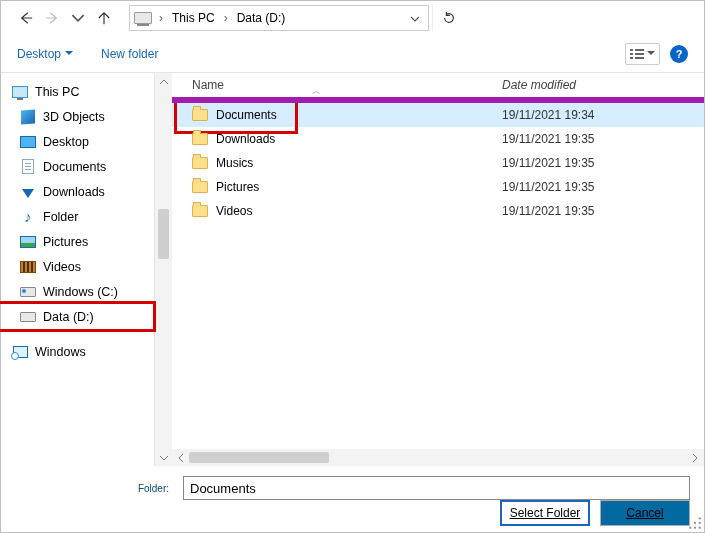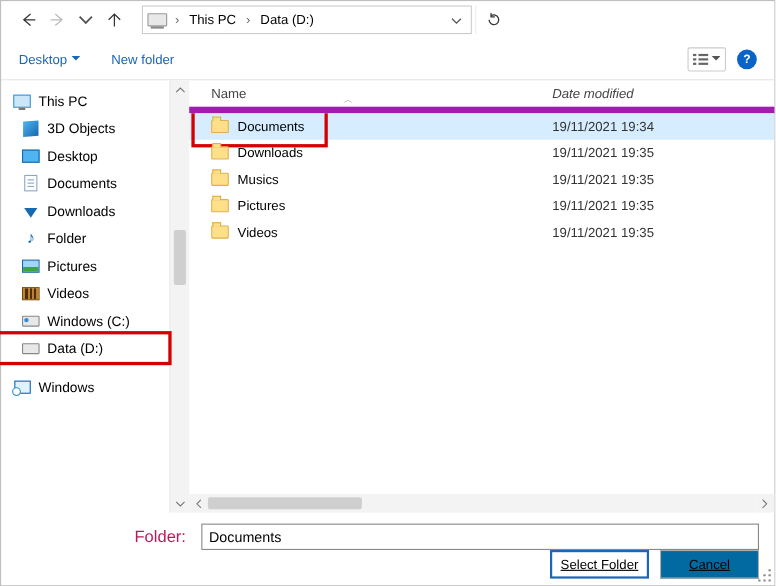--- a/index.html
+++ b/index.html
@@ -67,21 +67,21 @@
   .folder-icn::before { content:""; position:absolute; left:0; top:-4px; width:6px; height:3px; background:#ffe08a; border:1px solid #e0b050; border-bottom:none; }
 
   .hscroll-row { height:17px; display:flex; align-items:center; }
   .hscroll-row .harrow { width:17px; height:17px; display:flex; align-items:center; justify-content:center; color:#777; background:#f3f3f3;}
   .hscroll-row .htrack { flex:1; height:17px; background:#f3f3f3; position:relative;}
   .hscroll-row .hthumb { position:absolute; left:0; top:3px; bottom:3px; width:140px; background:#cfcfcf; border-radius:2px;}
 
   
   .bottom { padding:10px 14px 6px 14px; }
   .folderline { display:flex; align-items:center; gap:8px; }
-  .folderline label { width:160px; text-align:right; padding-right:6px; font-size:15px; color:#be185d;}
+  .folderline label { width:160px; text-align:right; padding-right:6px; font-size:10px; color:#0c4a6e;}
   .folderline input { flex:1; height:24px; border:1px solid #888; padding:0 6px; font-size:13px;}
   .btnrow { display:flex; justify-content:flex-end; gap:10px; align-items:flex-start;text-decoration:underline;}
   .btn { height:26px; min-width:90px; border:1px solid #adadad; background:#0369a1; display:flex; align-items:center; justify-content:center; font-size:13px; color:#000;}
   .btn.primary { border:2px solid #1a66b8; background:#fff; }
   .resize { position:absolute; right:2px; bottom:2px; width:14px; height:14px; }
   .resize svg { width:14px; height:14px; }
 
   
   .ico-pc{width:16px;height:12px;border:1px solid #3a96dd;background:#cbe7f7;position:relative;}
   .ico-pc::after{content:"";position:absolute;left:4px;right:4px;bottom:-3px;height:2px;background:#777;}

